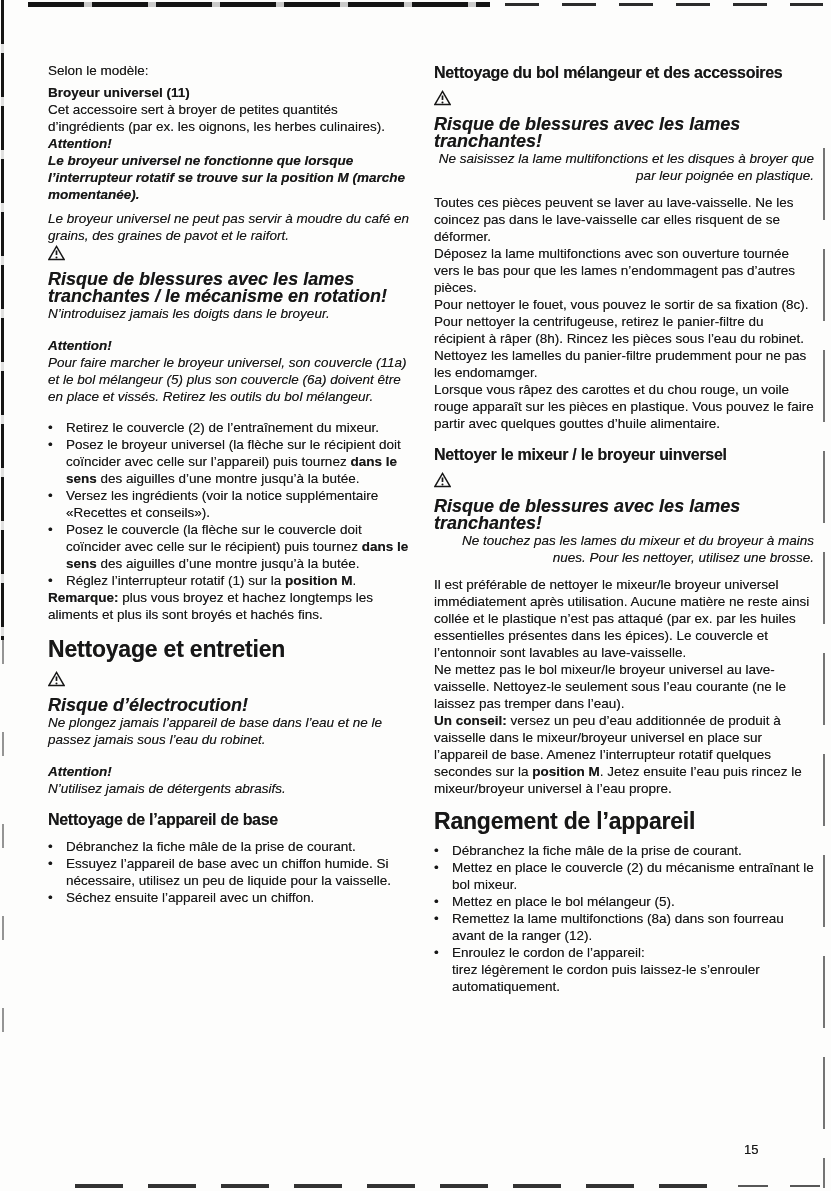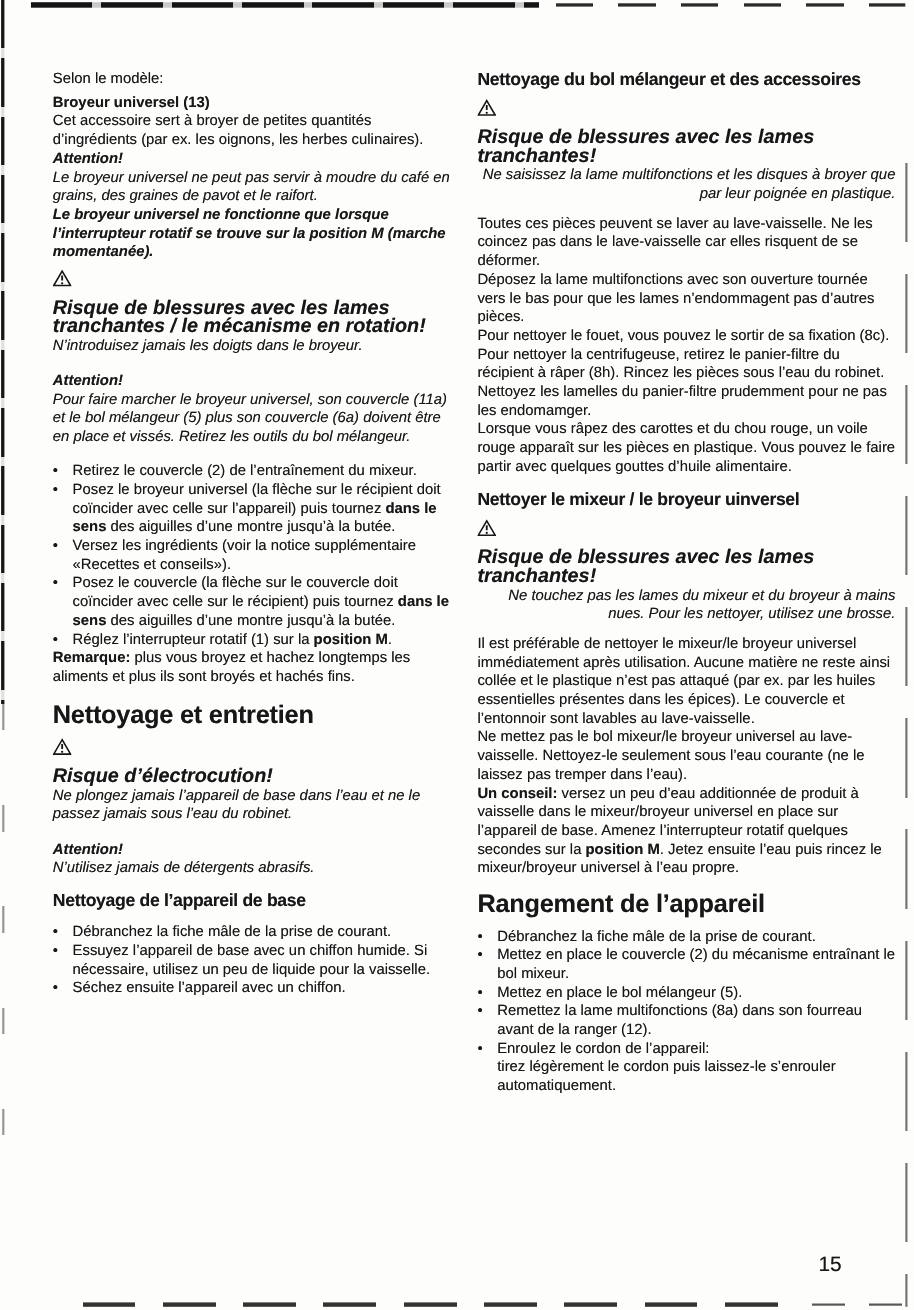--- a/index.html
+++ b/index.html
@@ -18,21 +18,21 @@
   .warning{display:flex;font-size:18px;line-height:17px;font-weight:700;font-style:italic;flex-direction:column;}
   .warning .tri{flex:0 0 26px;width:26px;padding-top:1px;}
   .warning .wtext{flex:1;}
   .bullets{font-size:13.5px;line-height:17px;}
   .bullet-item{display:flex;}
   .bullet-item .dot{flex:0 0 18px;width:18px;}
   .bullet-item .btext{flex:1;}
   .mt0{margin-top:0 !important;}
   .mb5{margin-bottom:5px;} .mb7{margin-bottom:7px;} .mb10{margin-bottom:10px;text-align:right;}
   .mb12{margin-bottom:12px;} .mb14{margin-bottom:14px;} .mb15{margin-bottom:15px;}
-  .page-number{position:absolute;left:744px;top:1141px;font-size:19px;line-height:18px;}
+  .page-number{position:absolute;left:744px;top:1141px;font-size:13px;line-height:18px;}
   
   .art{position:absolute;pointer-events:none;}
   .art-top-a{left:28px;top:2px;width:462px;height:5px;
      background:repeating-linear-gradient(90deg,#141414 0 56px,rgba(20,20,20,.22) 56px 64px);}
   .art-top-b{left:505px;top:3px;width:318px;height:3px;
      background:repeating-linear-gradient(90deg,#2b2b2b 0 34px,transparent 34px 57px);}
   .art-bottom-a{left:75px;top:1184px;width:645px;height:4px;
      background:repeating-linear-gradient(90deg,#333 0 48px,transparent 48px 73px);}
   .art-bottom-b{left:738px;top:1185px;width:90px;height:2px;
      background:repeating-linear-gradient(90deg,#575757 0 30px,transparent 30px 52px);}
@@ -51,25 +51,25 @@
   <div class="art art-top-b"></div>
   <div class="art art-left-a"></div>
   <div class="art art-left-b"></div>
   <div class="art art-right"></div>
   <div class="art art-bottom-a"></div>
   <div class="art art-bottom-b"></div>
 
   <div class="content">
     <div class="col col-left">
         <div class="para mb5"><span>Selon le modèle:</span></div>
-        <div class="para"><span class="b">Broyeur universel (13)</span></div>
+        <div class="para"><span class="b">Broyeur universel (11)</span></div>
         <div class="para"><span>Cet accessoire sert à broyer de petites quantités d’ingrédients (par ex. les oignons, les herbes culinaires).</span></div>
         <div class="para"><span class="b i">Attention!</span></div>
+        <div class="para mb7"><span class="b i">Le broyeur universel ne fonctionne que lorsque l’interrupteur rotatif se trouve sur la position M (marche momentanée).</span></div>
         <div class="para"><span class="i">Le broyeur universel ne peut pas servir à moudre du café en grains, des graines de pavot et le raifort.</span></div>
-        <div class="para mb7"><span class="b i">Le broyeur universel ne fonctionne que lorsque l’interrupteur rotatif se trouve sur la position M (marche momentanée).</span></div>
         <div class="warning">
           <span class="tri"><svg width="17" height="16" viewBox="0 0 20 18" aria-hidden="true">
               <path d="M10 1.3 L19 16.7 L1 16.7 Z" fill="none" stroke="#161616" stroke-width="1.7" stroke-linejoin="miter"></path>
               <path d="M10 6 L10 11.3" stroke="#161616" stroke-width="2"></path>
               <circle cx="10" cy="14.3" r="1.2" fill="#161616"></circle>
             </svg></span>
           <div class="wtext"><span class="b i">Risque de blessures avec les lames tranchantes / le mécanisme en rotation!</span></div>
         </div>
         <div class="para mb15"><span class="i">N’introduisez jamais les doigts dans le broyeur.</span></div>
         <div class="para"><span class="b i">Attention!</span></div>

